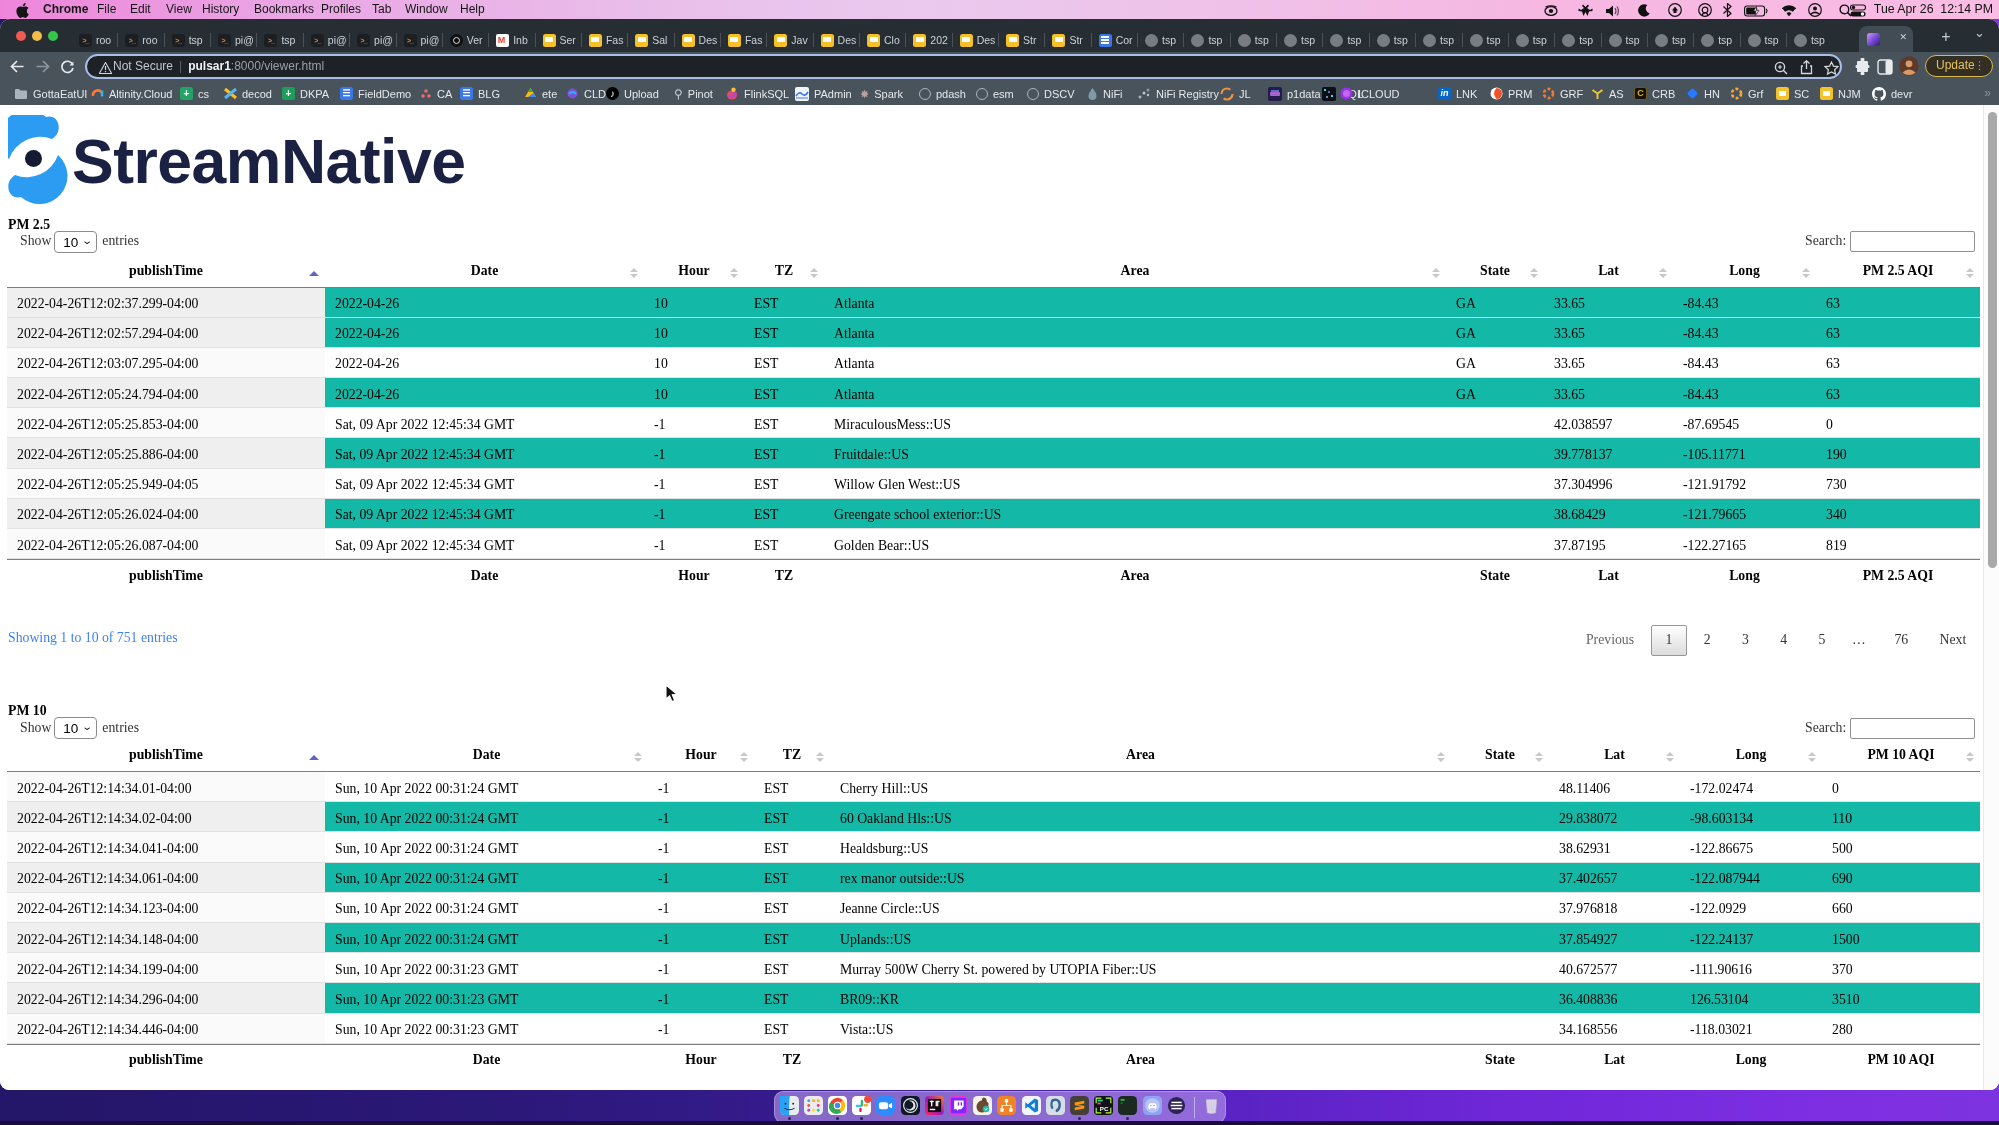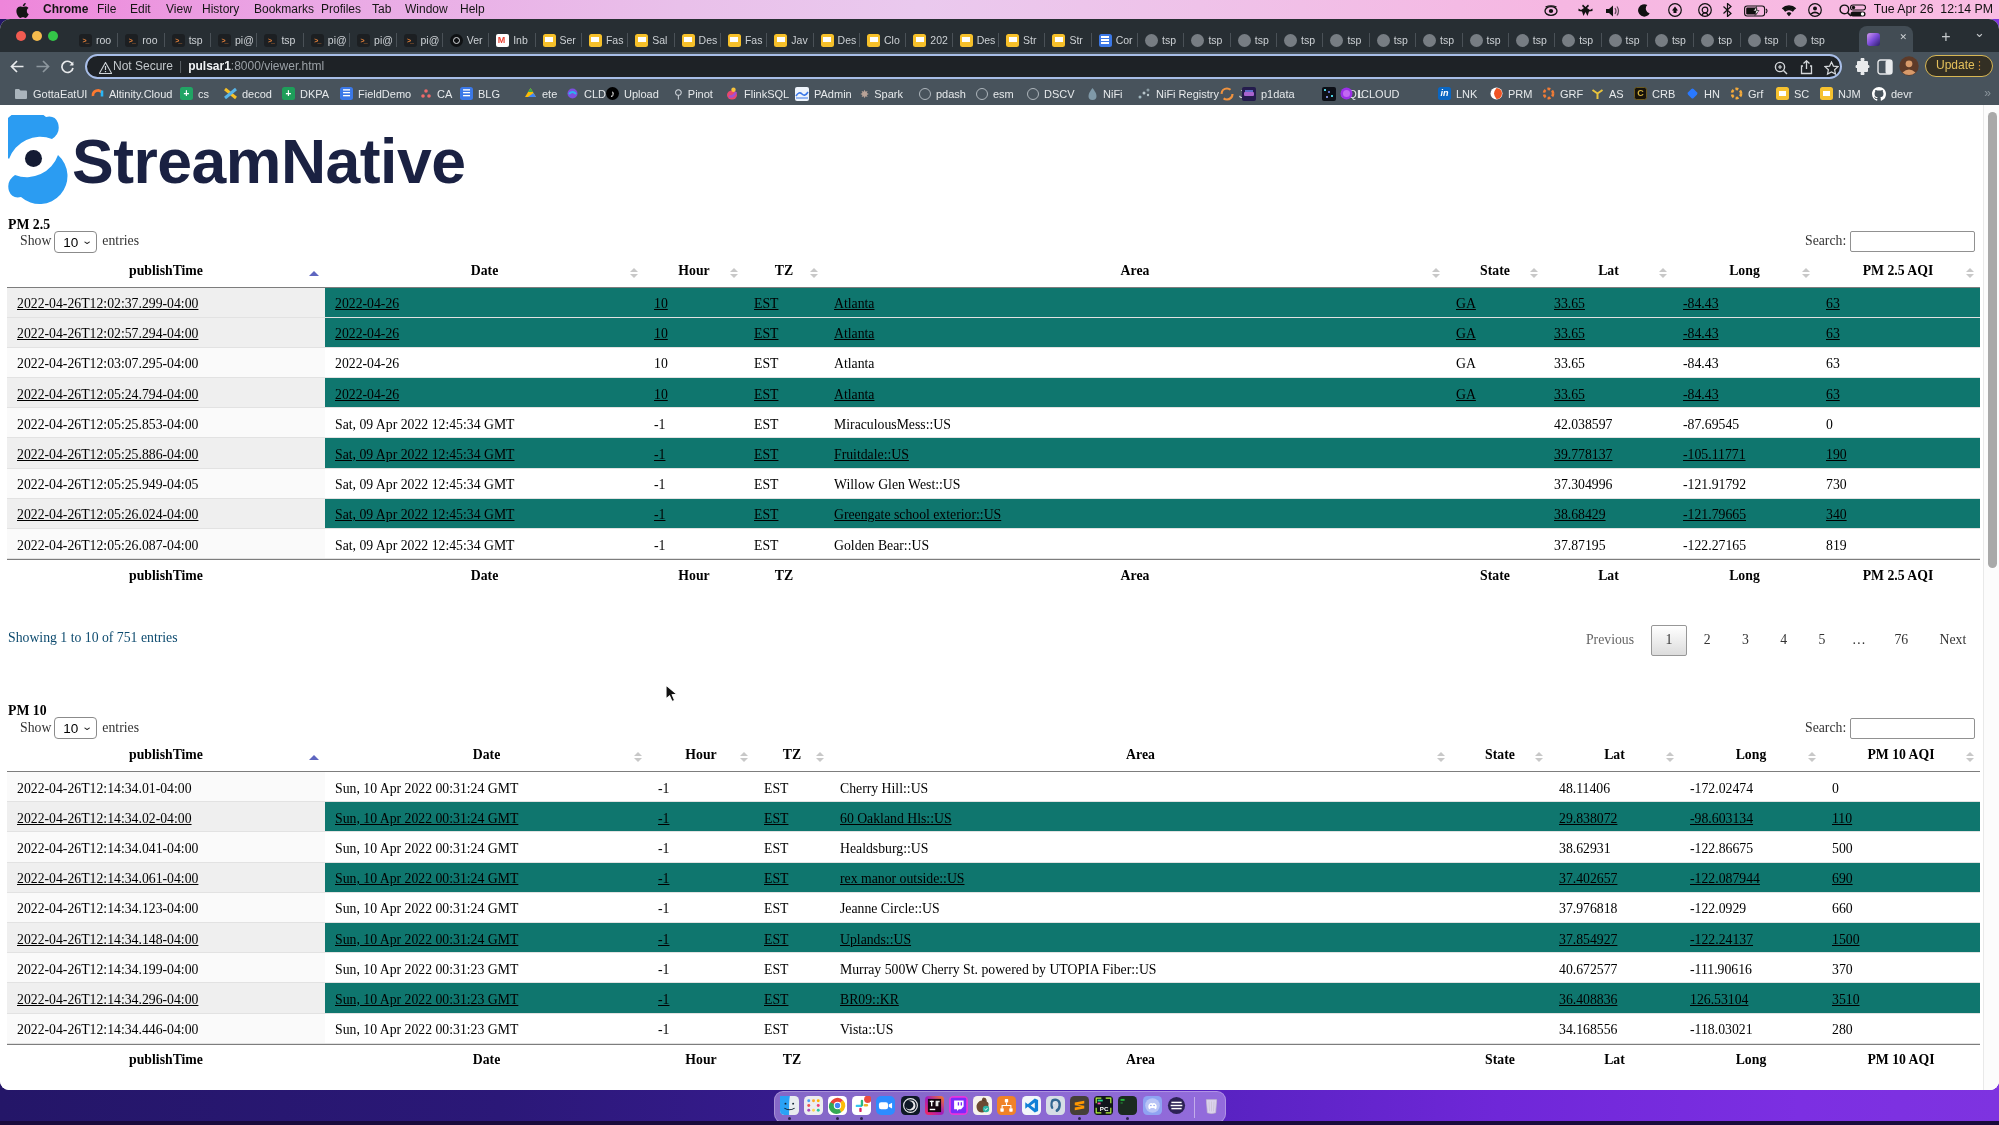--- a/index.html
+++ b/index.html
@@ -60,27 +60,27 @@
 .sel { display:inline-block; width:43px; height:22px; border:1px solid #8b8b8b; border-radius:4px; background:#fff; position:relative; margin:0 5px 0 3px; vertical-align:middle; }
 .sel .sv { position:absolute; left:8px; top:3px; font:13.5px "Liberation Sans"; color:#000; }
 .sel .sc { position:absolute; right:5px; top:3px; font:10px "Liberation Sans"; color:#222; transform:scaleX(1.4); }
 .search { position:absolute; font-size:13.75px; color:#333; height:22px; line-height:22px; }
 .search input { width:125px; height:21px; border:1px solid #919191; border-radius:2px; margin-left:4px; vertical-align:middle; background:#fff; }
 table.dt { position:absolute; left:7px; border-collapse:separate; border-spacing:0; table-layout:fixed; width:1973px; }
 table.dt th { font-weight:bold; text-align:center; padding:7.5px 18px 8px; line-height:16px; font-size:13.75px; position:relative; }
 table.dt thead th { border-bottom:1.5px solid #7d7d7d; }
 table.dt tfoot th { border-top:1.5px solid #7d7d7d; padding:7.5px 18px 5.5px; }
 table.dt td { padding:8.6px 10px 4.6px; line-height:16px; border-bottom:1px solid #e2e2e2; overflow:hidden; white-space:nowrap; }
-tr.odd { background:#0f766e;text-decoration:underline; }
+tr.odd { background:#14b8a6; }
 tr.odd td.s1 { background:#efefef; }
 tr.even td.s1 { background:#fafafa; }
 .sort-both::after { content:""; position:absolute; right:6px; top:50%; margin-top:-7px; border:4px solid transparent; border-bottom-color:#c8c8c8; }
 .sort-both::before { content:""; position:absolute; right:6px; top:50%; margin-top:3px; border:4px solid transparent; border-top-color:#c8c8c8; }
 .sort-asc::after { content:""; position:absolute; right:6px; top:50%; margin-top:-5px; border:5px solid transparent; border-bottom-color:#5e66c0; }
-.info { position:absolute; left:8px; font-size:13.75px; color:#0c4a6e; }
+.info { position:absolute; left:8px; font-size:13.75px; color:#3b82f6; }
 .paginate { position:absolute; right:18px; font-size:13.75px; color:#333; white-space:nowrap; }
 .pbtn { display:inline-block; padding:7.5px 14.7px; margin-left:2px; text-align:center; }
 .pbtn.disabled { color:#666; }
 .pbtn.current { background:linear-gradient(to bottom,#fff 0%,#dcdcdc 100%); border:1px solid #979797; border-radius:2px; padding:6.5px 13.7px; }
 .pell { display:inline-block; padding:7.5px 12px; color:#333; }
 
 #sbtrack { position:absolute; right:0; top:86px; width:16px; height:985px; background:#fcfcfc; border-left:1px solid #e9e9e9; }
 #sbthumb { position:absolute; right:2.5px; top:93px; width:9px; height:456px; background:#a9a9a9; border-radius:5px; }
 
 #dock { position:absolute; left:774px; top:1091px; width:452px; height:31.5px; background:rgba(182,152,235,0.62); border:1px solid rgba(255,255,255,0.28); border-radius:9px; }
@@ -338,21 +338,21 @@
           </svg><span class="bml">NiFi</span></span>
         <span class="bm" style="left:1137px"><svg width="14" height="13" viewBox="0 0 14 13">
             <circle cx="3" cy="10" r="1.5" fill="#9fb6bd"></circle>
             <circle cx="7" cy="6" r="1.5" fill="#b9c6cb"></circle>
             <circle cx="11" cy="3" r="1.5" fill="#8a9ba3"></circle>
             <circle cx="11" cy="8" r="1.2" fill="#b9c6cb"></circle>
           </svg><span class="bml">NiFi Registry</span></span>
         <span class="bm" style="left:1220px"><svg width="14" height="14" viewBox="0 0 14 14">
             <circle cx="7" cy="7" r="5.5" fill="none" stroke="#f0923e" stroke-width="2.2" stroke-dasharray="12 5"></circle>
           </svg><span class="bml">JL</span></span>
-        <span class="bm" style="left:1242px"><svg width="14" height="14" viewBox="0 0 14 14">
+        <span class="bm" style="left:1268px"><svg width="14" height="14" viewBox="0 0 14 14">
             <rect width="14" height="14" rx="2" fill="#241b4d"></rect>
             <rect x="2" y="5" width="10" height="4" rx="1" fill="#b76bdd" opacity=".9"></rect>
             <rect x="3" y="3" width="8" height="2" fill="#6f7ee8" opacity=".8"></rect>
           </svg><span class="bml">p1data</span></span>
         <span class="bm" style="left:1322px"><svg width="14" height="14" viewBox="0 0 14 14">
             <rect width="14" height="14" rx="2" fill="#0c0f16"></rect>
             <rect x="2" y="2" width="2" height="2" fill="#4dd0e1"></rect>
             <rect x="6" y="4" width="2" height="2" fill="#5c6bc0"></rect>
             <rect x="9" y="8" width="2" height="2" fill="#4dd0e1"></rect>
             <rect x="4" y="9" width="2" height="2" fill="#7986cb"></rect>

